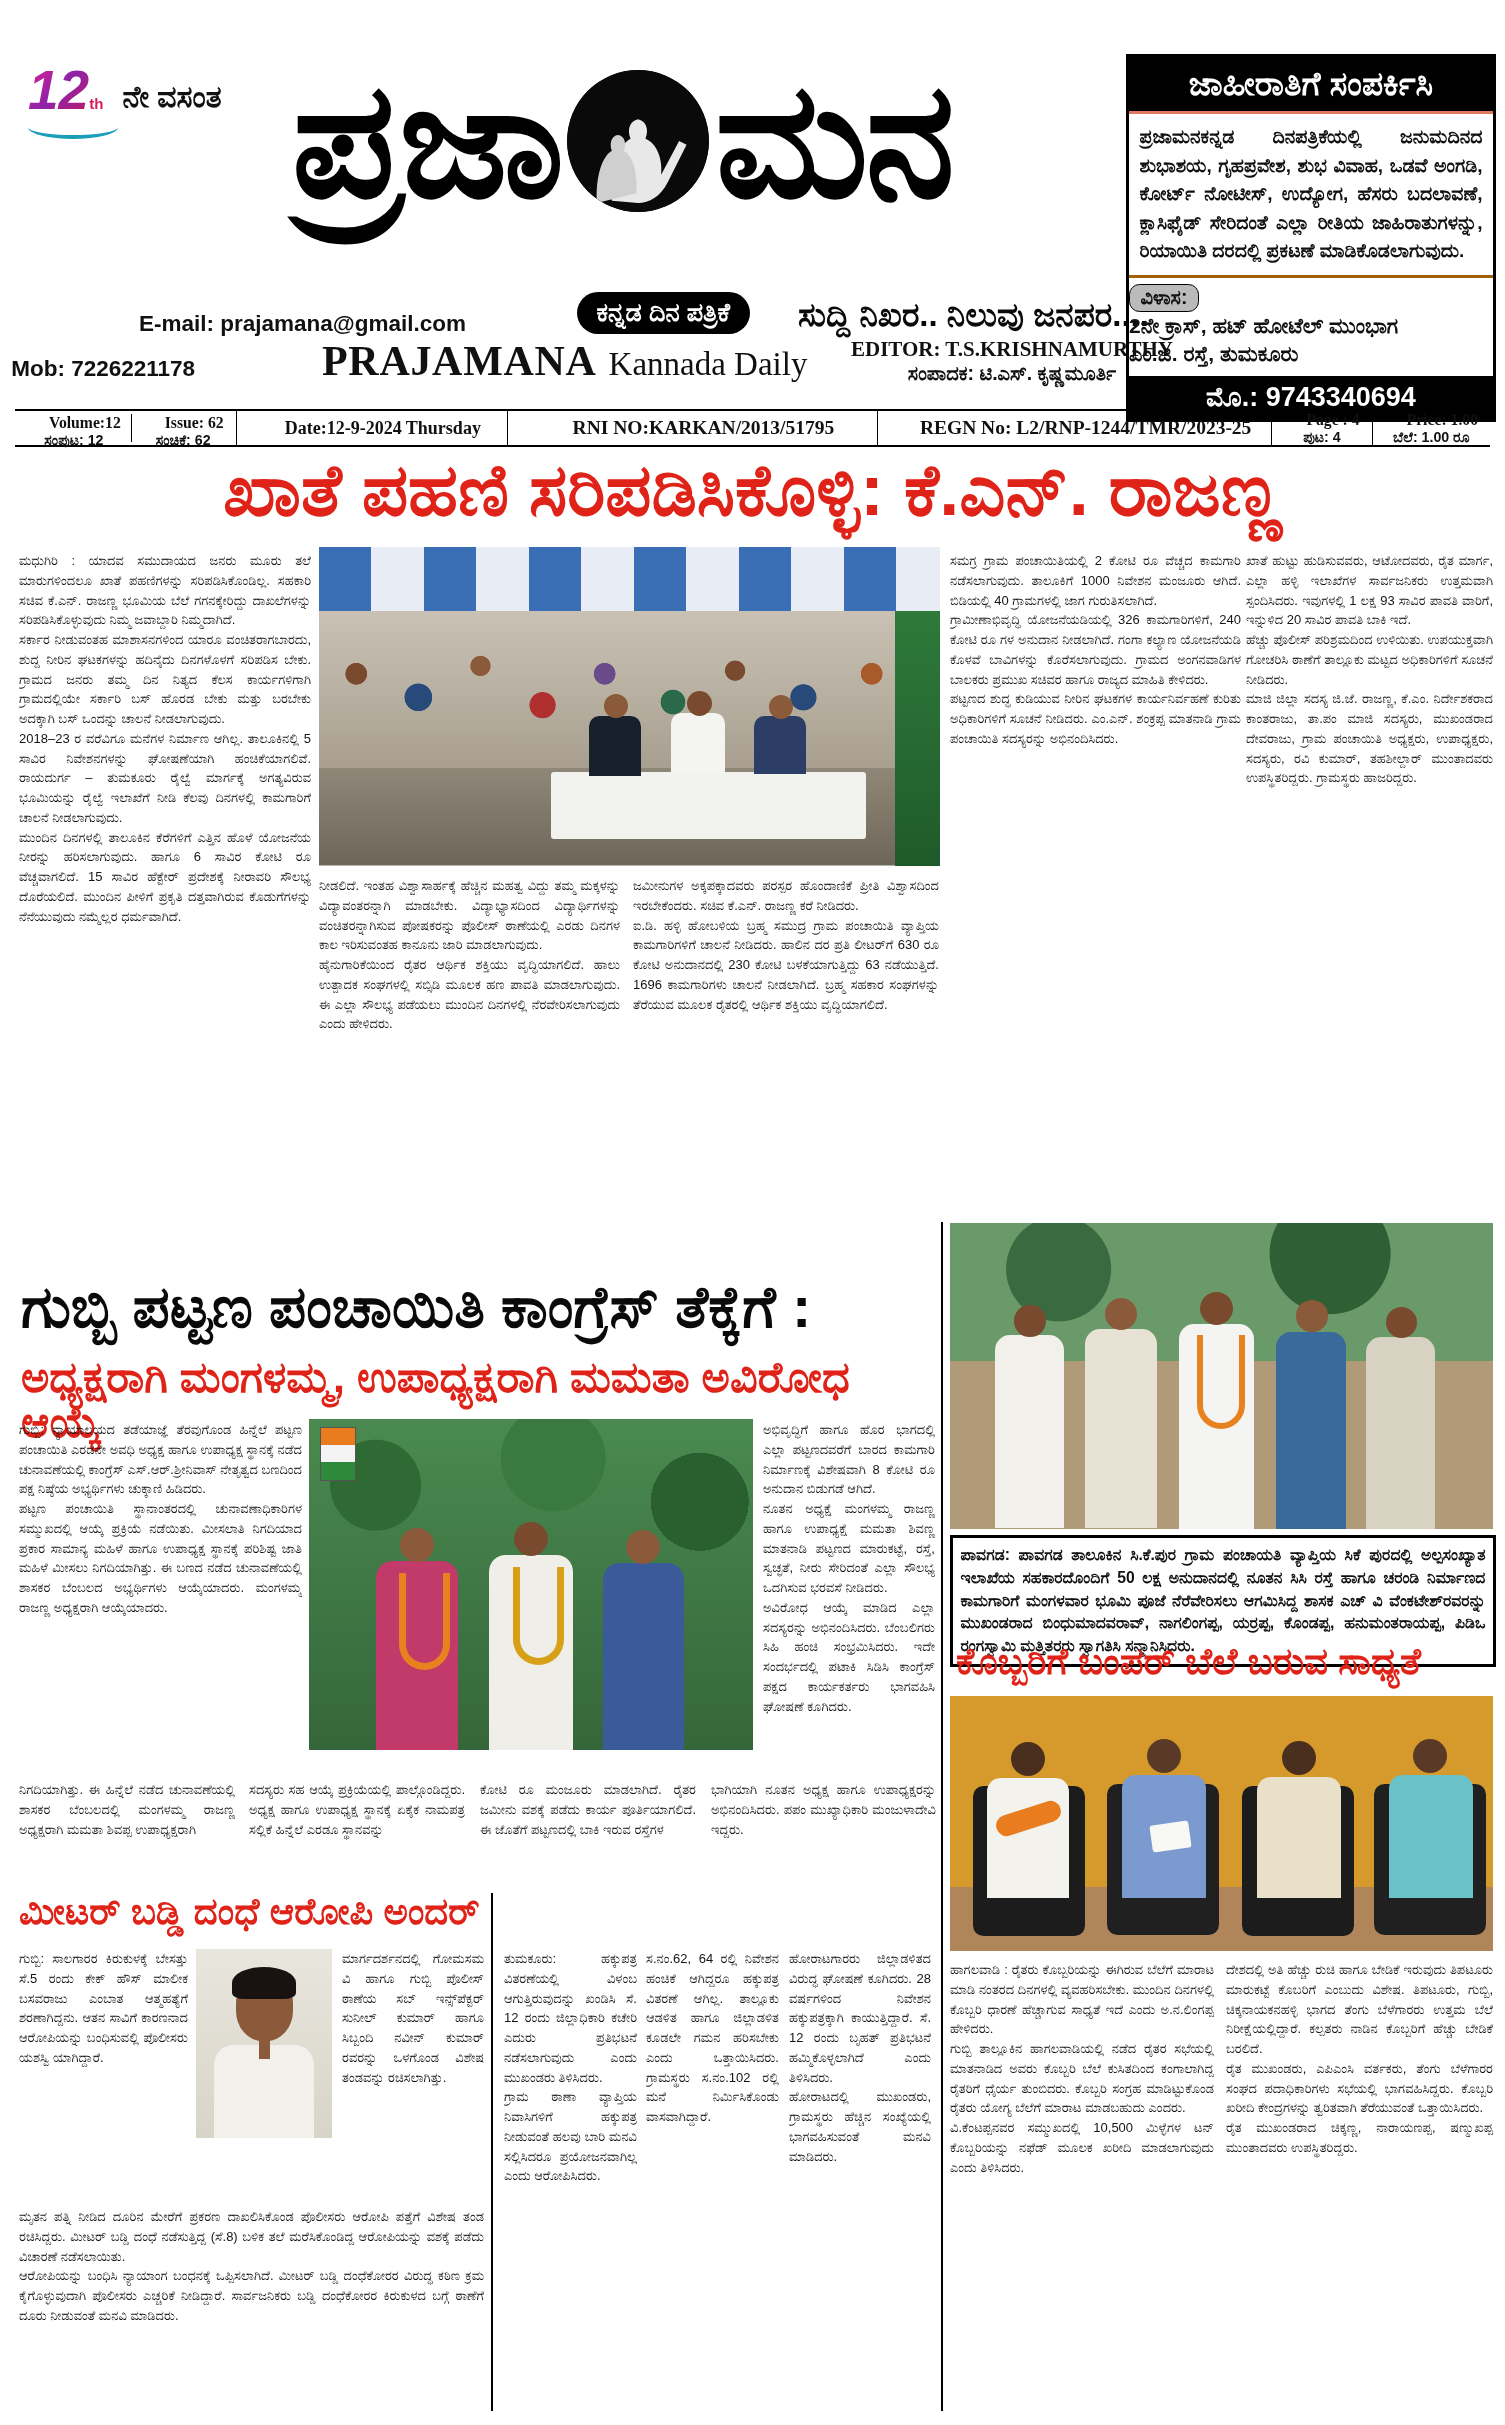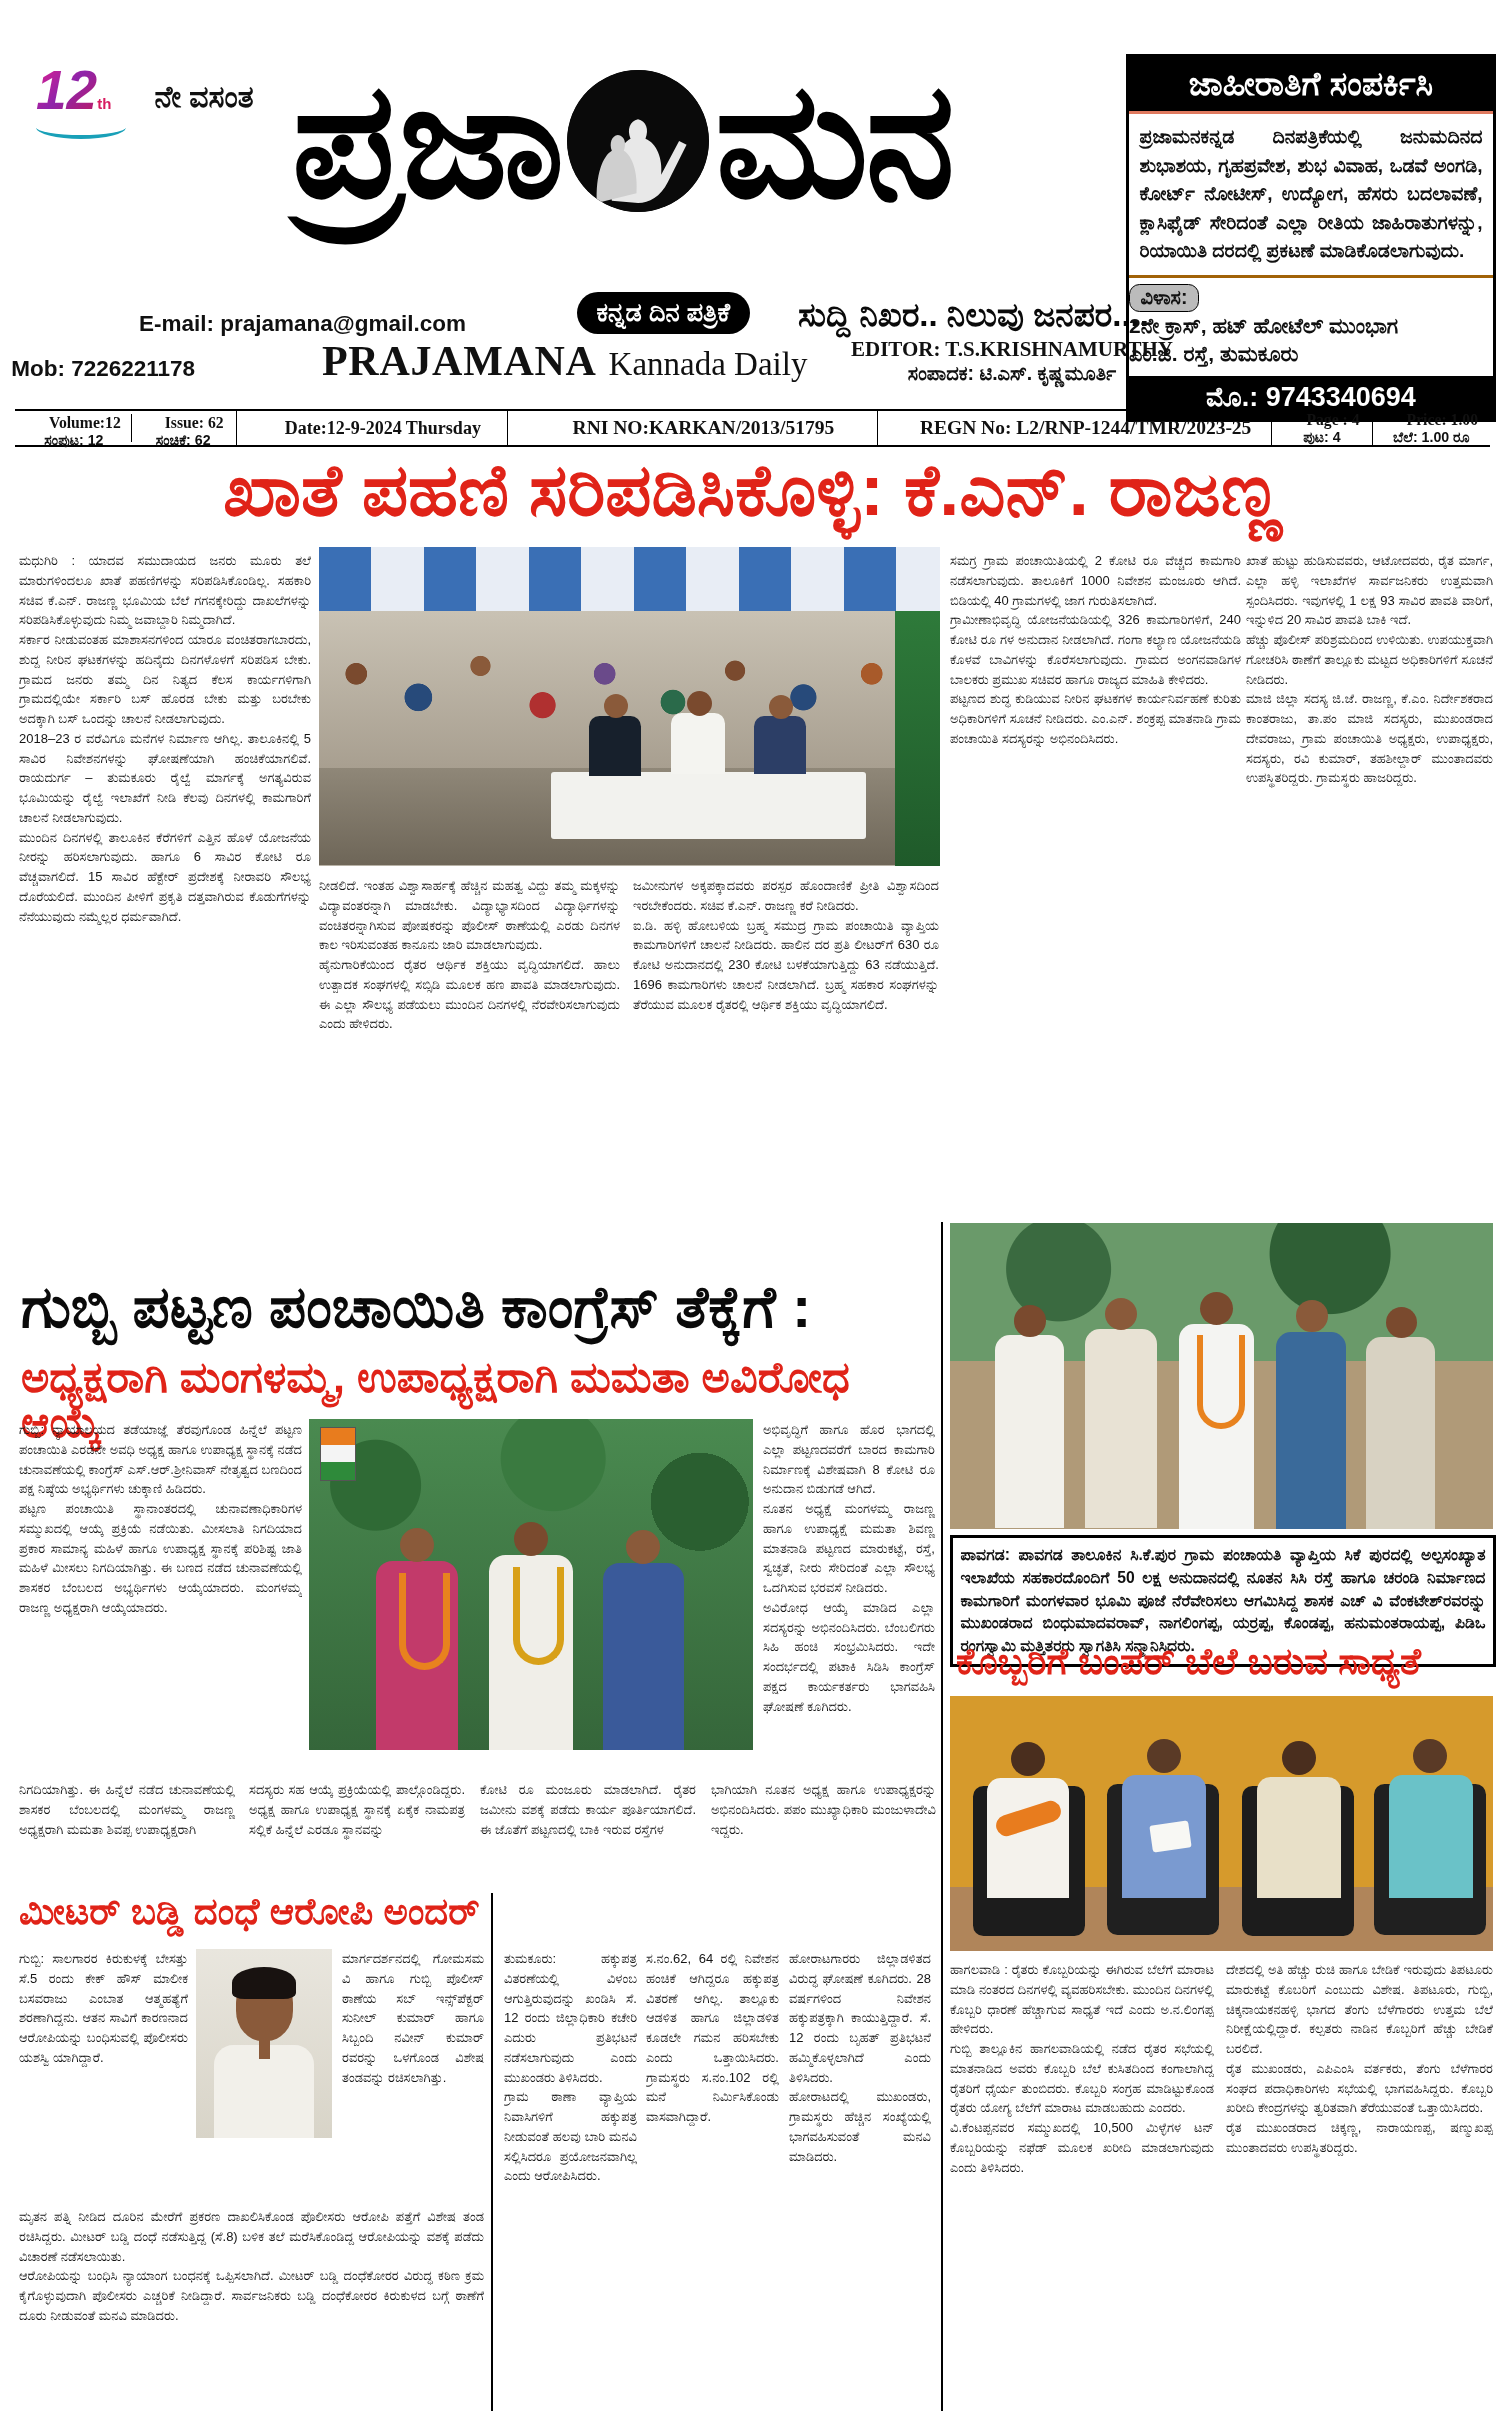--- a/index.html
+++ b/index.html
@@ -53,21 +53,21 @@
   
   .photo{position:absolute;overflow:hidden;background:#b8b2a6;}
   .ph-layer{position:absolute;}
   .head{border-radius:50%;position:absolute;}
 </style>
 </head>
 <body>
 
 <div id="paper">
 
-  <div class="abs anniv" style="left:36px;top:66px;gap:24px;">
+  <div class="abs anniv" style="left:28px;top:66px;">
     <div>
       <span class="n12">12</span><span class="th">th</span>
       <div class="swoosh"></div>
     </div>
     <div class="vasanta">ನೇ ವಸಂತ</div>
   </div>
 
   <div class="abs masthead-row" style="left:135px;top:60px;width:974px;">
     <span class="masthead-word">ಪ್ರಜಾ</span>
     <span class="logo-circle">

